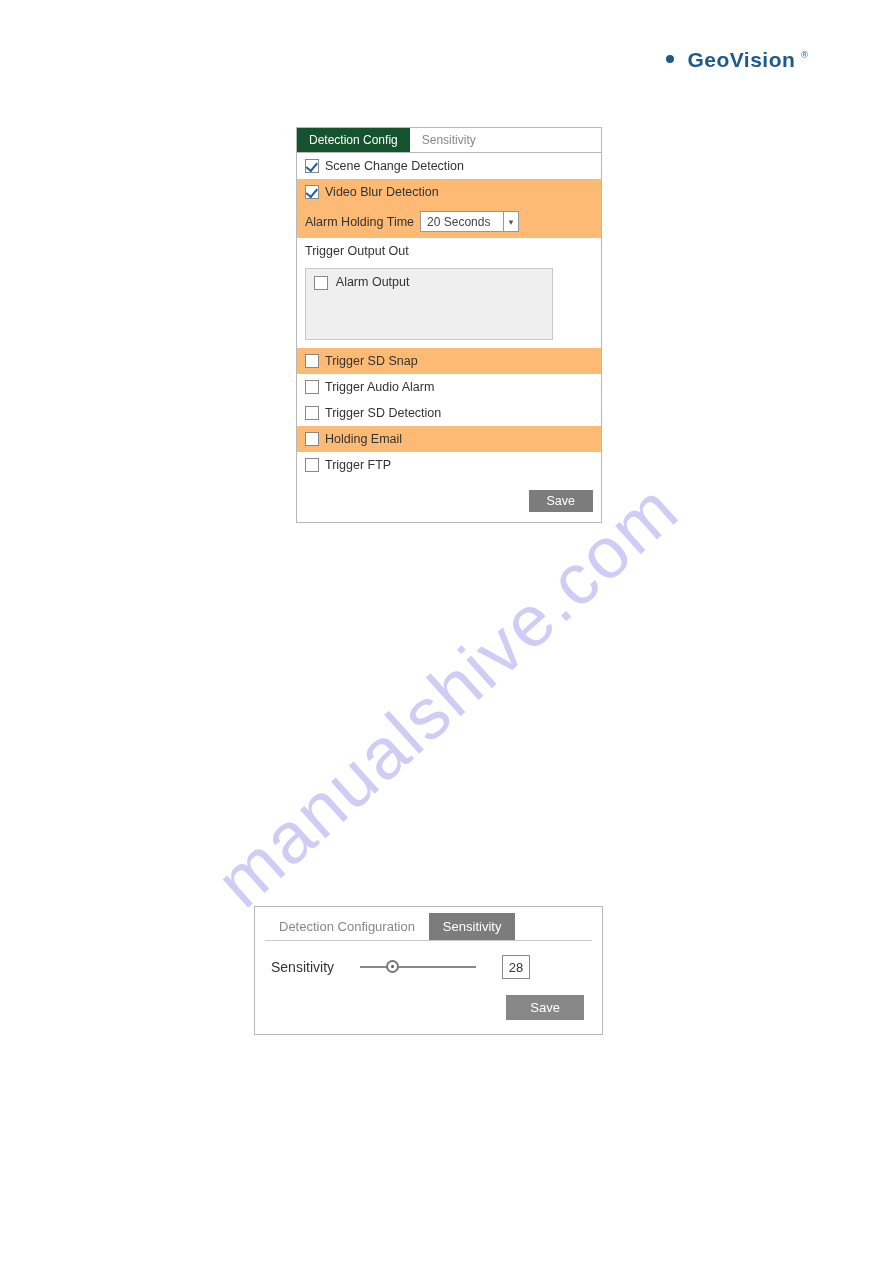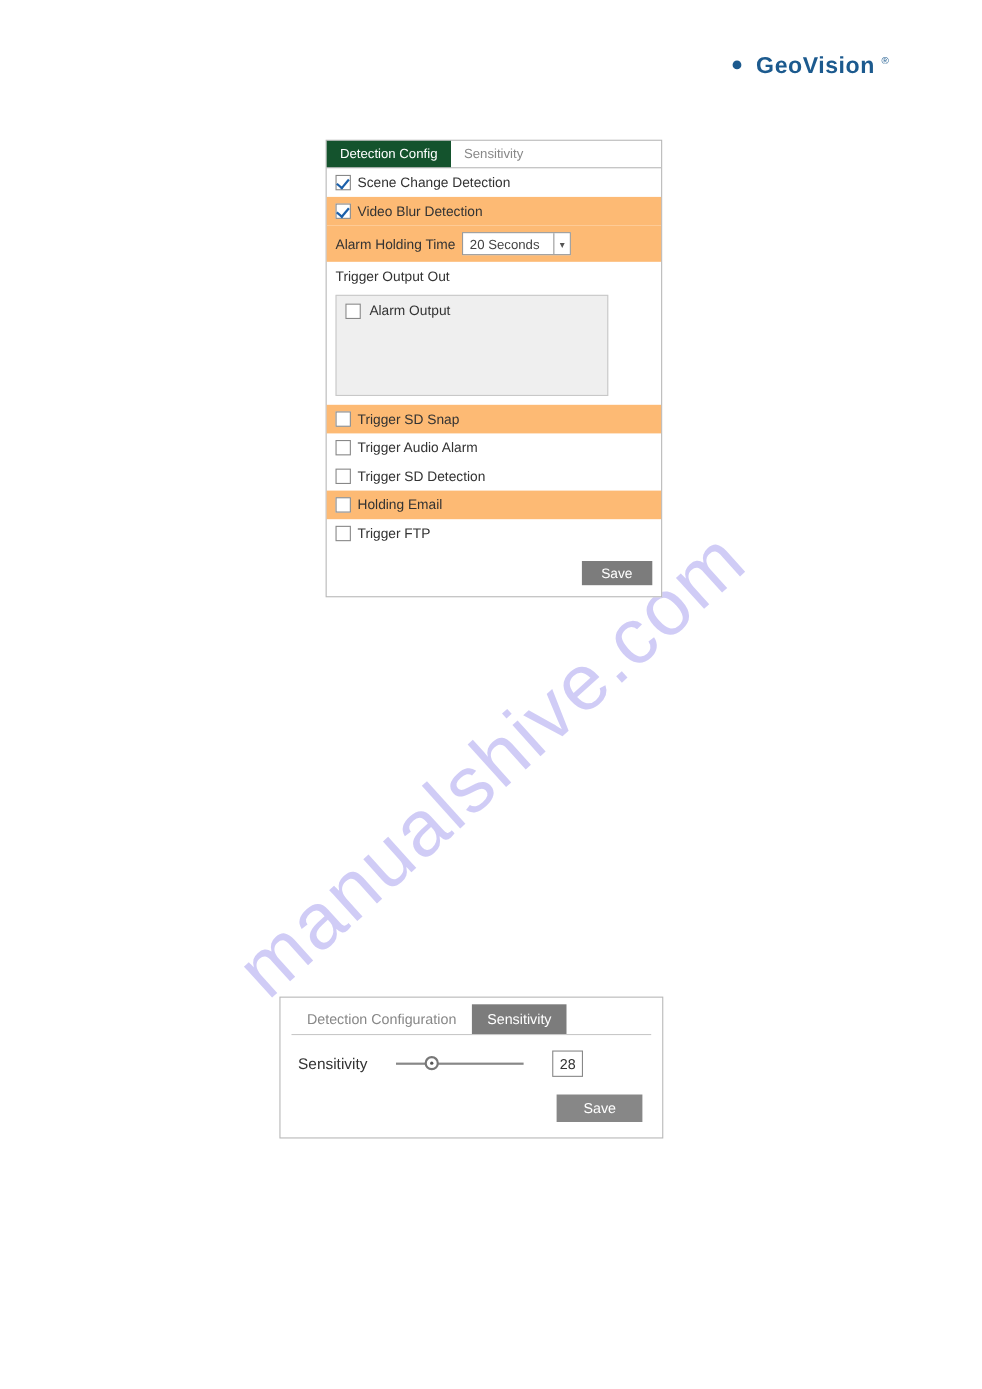--- a/index.html
+++ b/index.html
@@ -13,21 +13,21 @@
   .tab{padding:5px 12px;font-size:12px;color:#888}
   .tab.active{background:#14532d;color:#fff}
   .row{padding:6px 8px;display:flex;align-items:center;gap:6px;font-size:12.5px;color:#333}
   .row.shade{background:#fdba74}
   .chk{width:12px;height:12px;border:1px solid #888;display:inline-flex;align-items:center;justify-content:center;background:#fff;flex:none}
   .chk.checked::after{content:"";width:9px;height:5px;border-left:2px solid #1a5faa;border-bottom:2px solid #1a5faa;transform:rotate(-50deg) translate(0,-1px);}
   .holding-select{display:flex;align-items:center;border:1px solid #999;height:19px;background:#fff}
   .holding-select .val{padding:0 6px;font-size:12px;color:#444;width:70px}
   .holding-select .ar{width:14px;height:19px;border-left:1px solid #999;display:flex;align-items:center;justify-content:center;font-size:9px;color:#555}
   .section-label{font-size:12.5px;color:#333}
-  .alarm-box{margin:4px 8px 8px 8px;border:1px solid #c8c8c8;background:#efefef;height:92px;padding:6px 8px;font-size:12.5px;color:#333;width:248px;box-sizing:border-box}
+  .alarm-box{margin:4px 8px 8px 8px;border:1px solid #c8c8c8;background:#efefef;height:72px;padding:6px 8px;font-size:12.5px;color:#333;width:248px;box-sizing:border-box}
   .save-wrap{display:flex;justify-content:flex-end;padding:12px 8px 10px 0}
   .btn-save{background:#7c7c7c;color:#fff;border:none;padding:4px 18px;font-size:12.5px}
   
   .panel2{position:absolute;left:254px;top:906px;width:349px;border:1px solid #b8b8b8;background:#fff;box-sizing:border-box;padding-bottom:14px}
   .tabs2{display:flex;border-bottom:1px solid #c8c8c8;margin:6px 10px 0 10px}
   .tab2{padding:6px 14px;font-size:13px;color:#888}
   .tab2.active{background:#7c7c7c;color:#fff}
   .sens-row{display:flex;align-items:center;gap:26px;padding:14px 16px 10px 16px}
   .sens-label{font-size:14px;color:#333}
   .slider{position:relative;width:116px;height:2px;background:#888}

